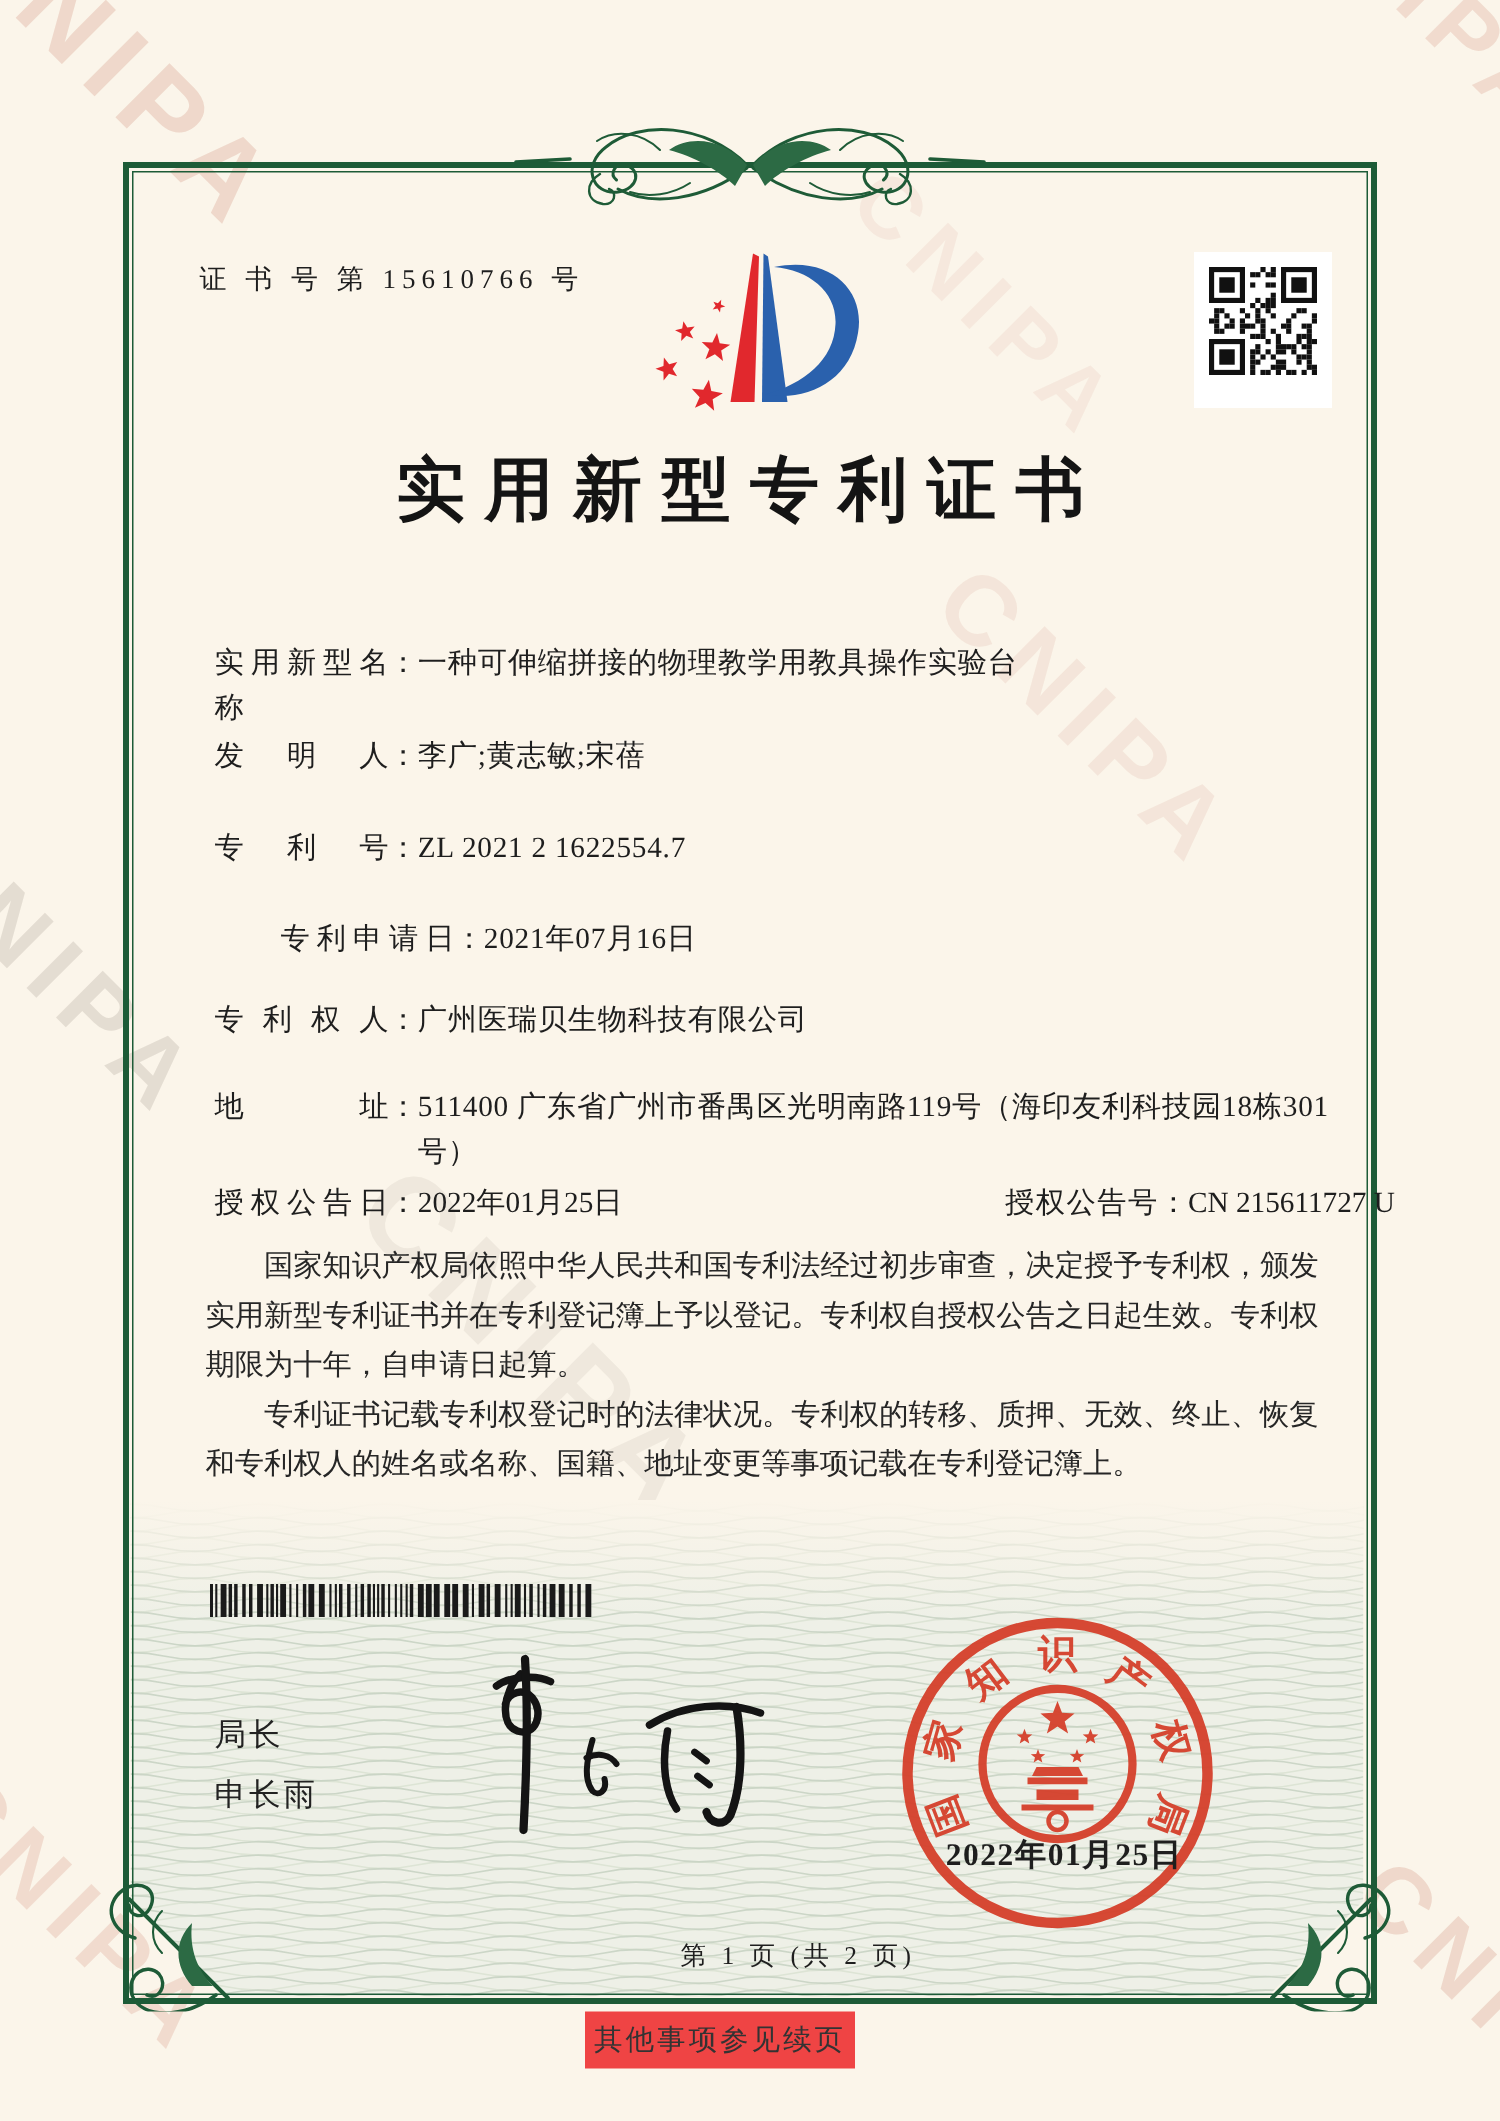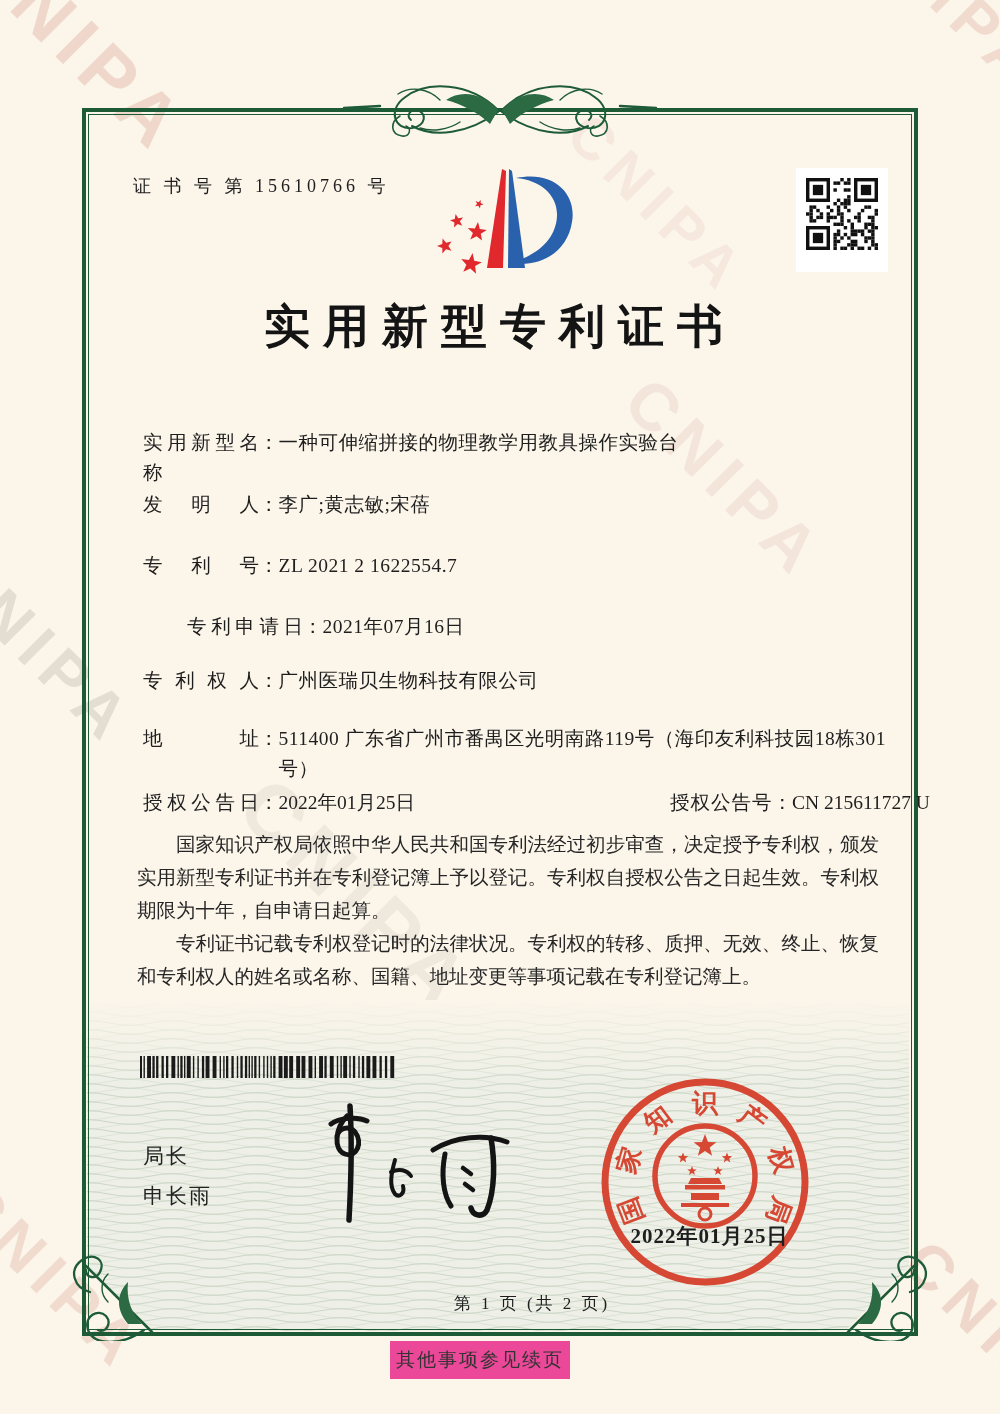--- a/index.html
+++ b/index.html
@@ -39,21 +39,21 @@
   
   .barcode{position:absolute;left:140px;top:1056px;z-index:3;}
   .director{position:absolute;left:143px;font-family:Liberation Serif, serif;
             font-size:21px;color:#222;z-index:3;letter-spacing:2px;}
   .signature{position:absolute;left:295px;top:1098px;z-index:3;}
   .seal{position:absolute;left:595px;top:1072px;z-index:4;opacity:0.95;}
   .seal-date{position:absolute;left:622px;top:1222px;width:175px;text-align:center;font-size:21px;
              font-weight:bold;letter-spacing:1px;z-index:5;}
   .page-no{position:absolute;left:0;top:1292px;width:1000px;text-align:center;font-size:17px;
            letter-spacing:3px;z-index:3;padding-left:32px;}
-  .cont-box{position:absolute;left:390px;top:1341px;width:180px;height:38px;background:#ec4899;
+  .cont-box{position:absolute;left:390px;top:1341px;width:180px;height:38px;background:#ef4444;
             display:flex;align-items:center;justify-content:center;font-size:19px;z-index:3;
             letter-spacing:2px;color:#333;}
   
   .orn{position:absolute;z-index:3;pointer-events:none;}
 </style>
 </head>
 <body>
 
 <div id="page">
 

